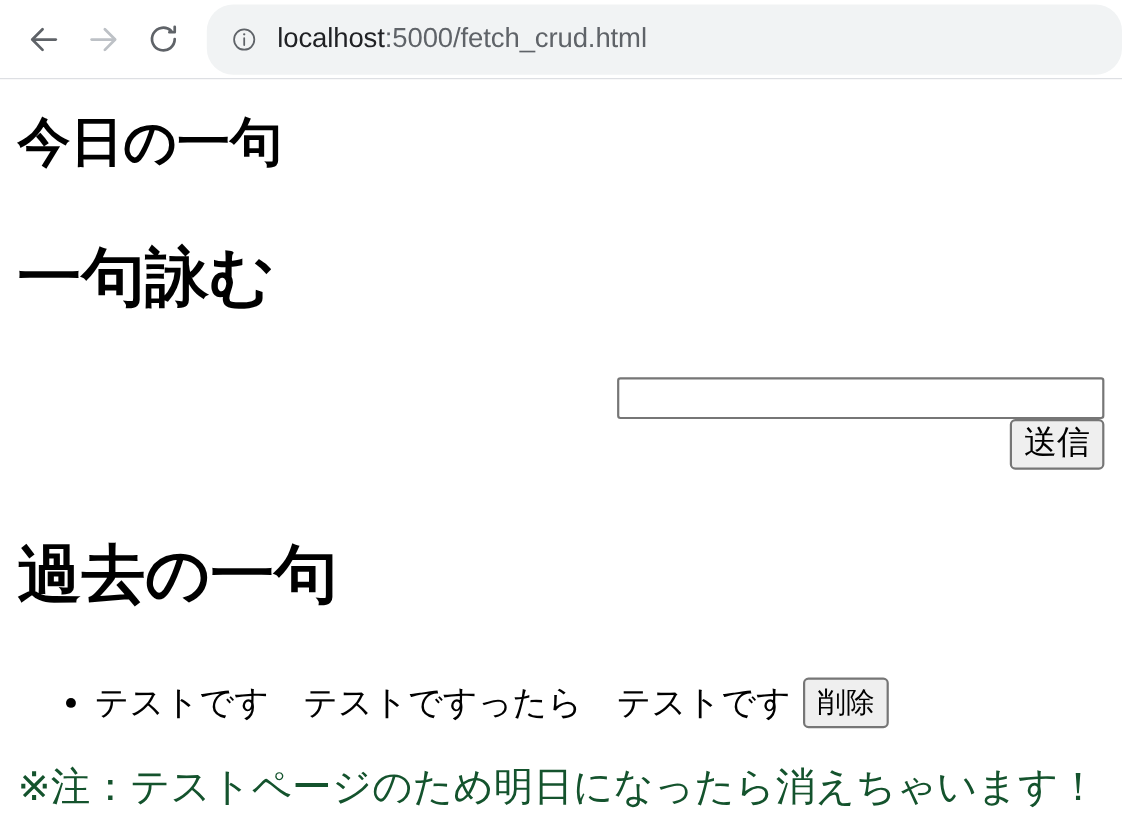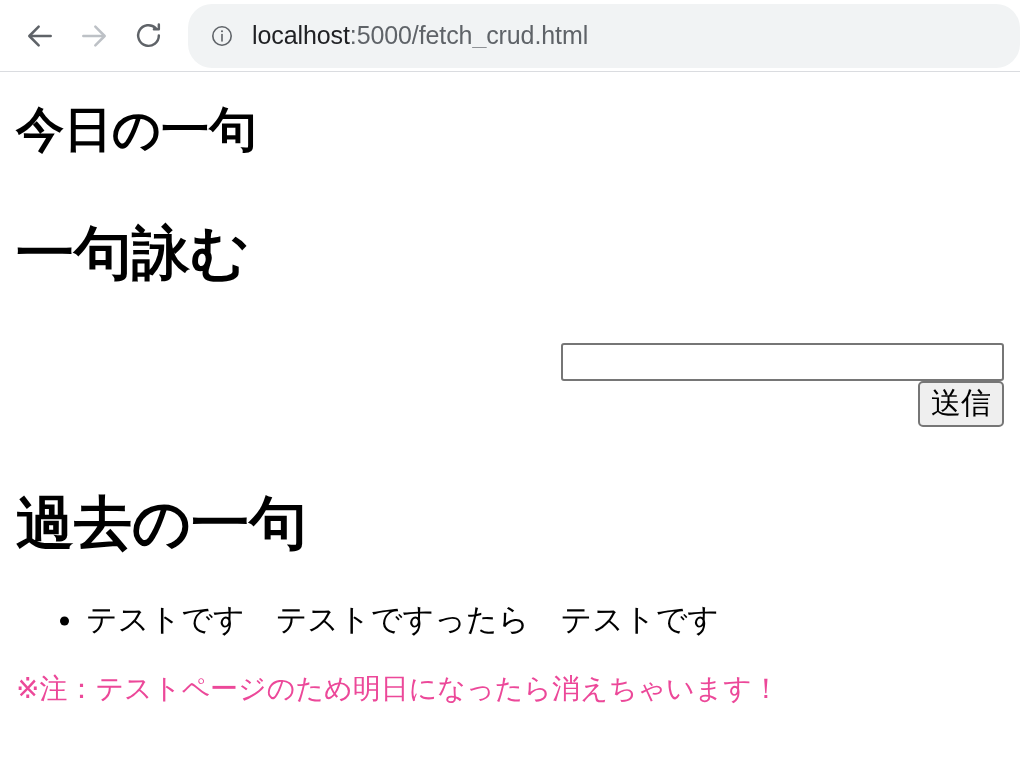--- a/index.html
+++ b/index.html
@@ -134,21 +134,21 @@
   }
 
   .submit-btn {
     margin-left: 17px;
     font-size: 30px;
     line-height: 1;
     padding: 5px 11px 7px 11px;
   }
 
   ul.haiku-list {
-    margin: 46px 0 0 0;
+    margin: 62px 0 0 0;
     padding-left: 70px;
     list-style: none;
   }
   ul.haiku-list li {
     position: relative;
     display: flex;
     align-items: center;
     font-size: 31px;
     line-height: 1.3;
     color: #000000;
@@ -171,23 +171,23 @@
     line-height: 1;
     padding: 7px 11px 9px 11px;
     margin-left: 4px;
     flex: 0 0 auto;
   }
   .row-btn.edit-btn { margin-left: 3px; }
   .row-btn.delete-btn { margin-left: 11px; }
 
   p.note {
     margin: 30px 0 0 0;
-    font-size: 28px;
+    font-size: 36px;
     line-height: 1.25;
-    color: #ec4899;
+    color: #14532d;
     white-space: nowrap;
   }
 </style>
 </head>
 <body>
 
 <div class="browser-toolbar">
 
   <div class="nav-btn back-btn">
     <span>
@@ -238,18 +238,19 @@
   <div class="haiku-form">
     <input class="haiku-input" type="text" placeholder="" style="">
     <button class="btn submit-btn">送信</button>
   </div>
 
   <h2 class="section-title">過去の一句</h2>
 
   <ul class="haiku-list">
     <li>
       <span class="haiku-text">テストです　テストですったら　テストです</span>
+      <button class="btn row-btn delete-btn">削除</button>
     </li>
   </ul>
 
   <p class="note">※注：テストページのため明日になったら消えちゃいます！</p>
 
 </div>
 
 </body></html>

